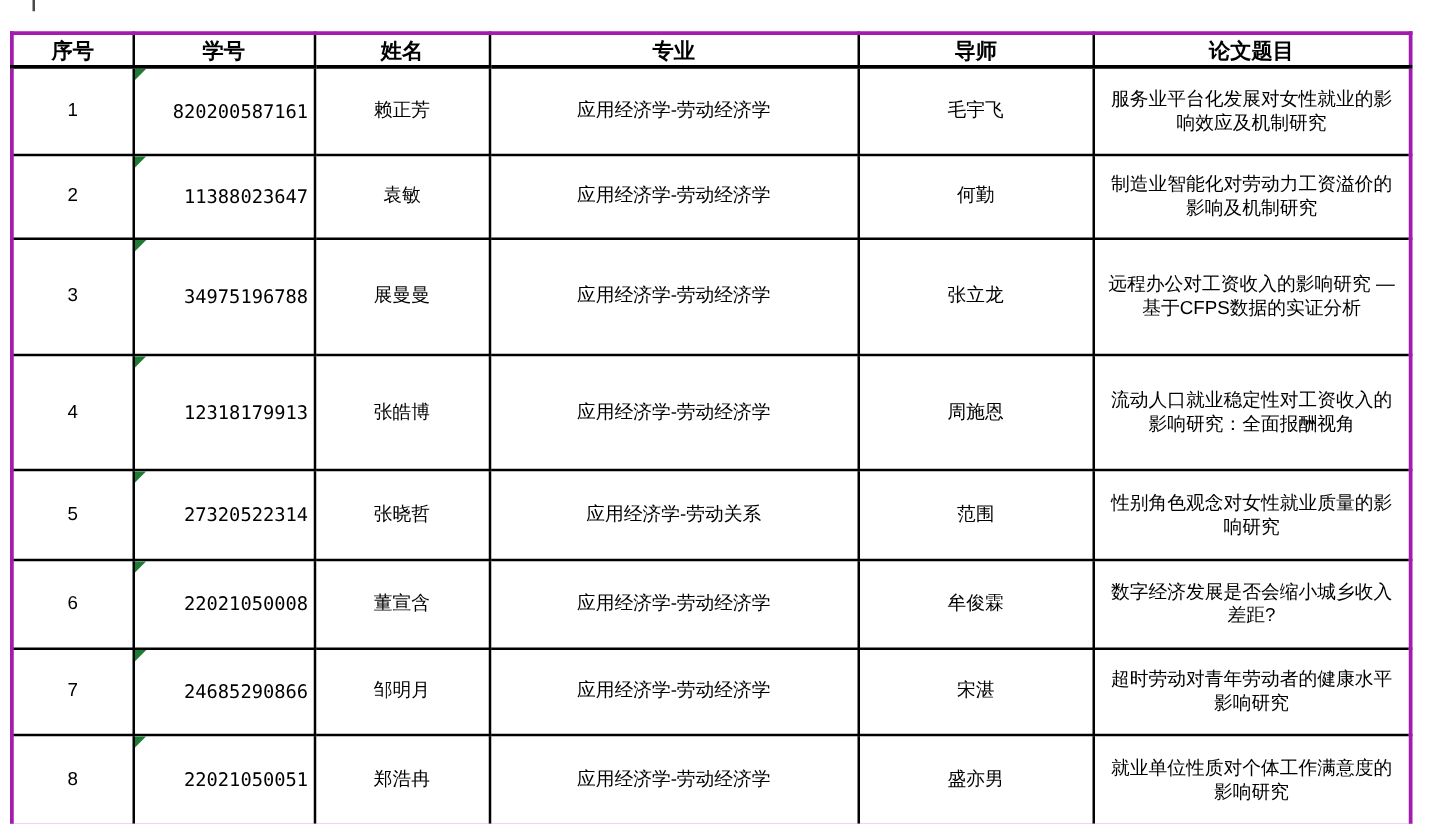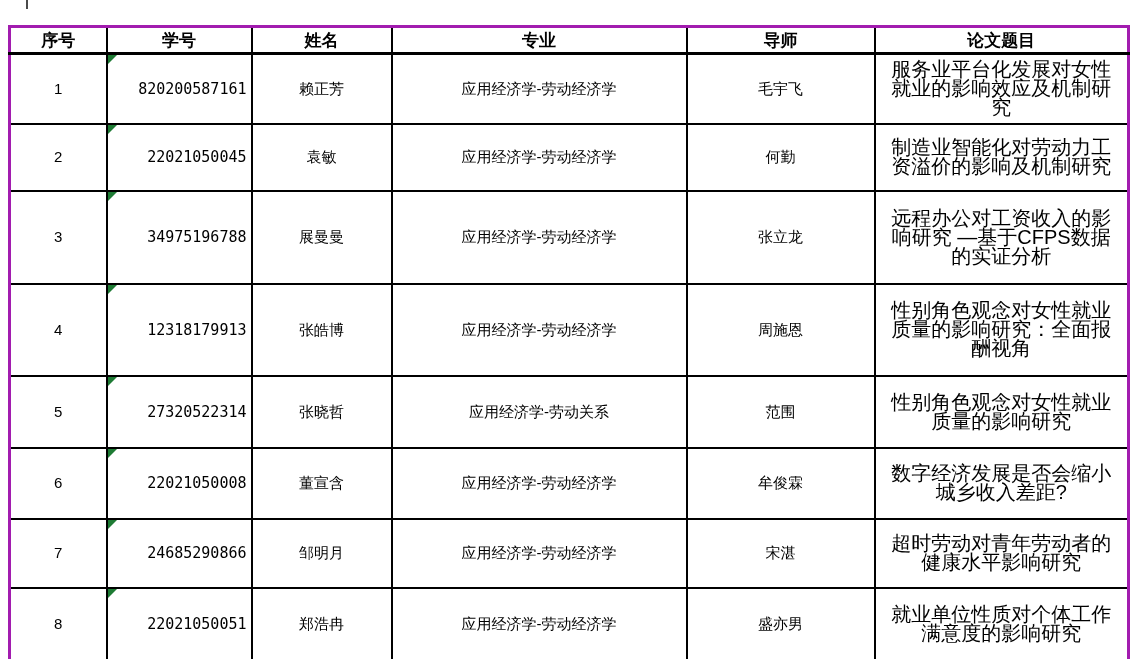--- a/index.html
+++ b/index.html
@@ -28,21 +28,21 @@
   td.c-sid{
     position:relative;
     font-family:"DejaVu Sans Mono","Liberation Mono",monospace;
     font-size:15px;
     text-align:right;
   }
   .tri{
     position:absolute;left:0;top:0;width:0;height:0;
     border-top:9px solid #1E7B34;border-right:9px solid transparent;
   }
-  td.c-title{font-size:20px;line-height:19px;padding:2px 8px;}
+  td.c-title{font-size:15px;line-height:19px;padding:2px 8px;}
   tr.r1{height:70px}
   tr.r2{height:67px}
   tr.r3{height:93px}
   tr.r4{height:92px}
   tr.r5{height:72px}
   tr.r6{height:71px}
   tr.r7{height:69px}
   tr.r8{height:73px}
 </style>
 </head>
@@ -73,41 +73,41 @@
     <tr class="r1">
       <td class="c-index">1</td>
       <td class="c-sid"><span class="tri"></span><span>820200587161</span></td>
       <td class="c-name">赖正芳</td>
       <td class="c-major">应用经济学-劳动经济学</td>
       <td class="c-advisor">毛宇飞</td>
       <td class="c-title">服务业平台化发展对女性就业的影响效应及机制研究</td>
     </tr>
     <tr class="r2">
       <td class="c-index">2</td>
-      <td class="c-sid"><span class="tri"></span><span>22021050045</span></td>
+      <td class="c-sid"><span class="tri"></span><span>11388023647</span></td>
       <td class="c-name">袁敏</td>
       <td class="c-major">应用经济学-劳动经济学</td>
       <td class="c-advisor">何勤</td>
       <td class="c-title">制造业智能化对劳动力工资溢价的影响及机制研究</td>
     </tr>
     <tr class="r3">
       <td class="c-index">3</td>
       <td class="c-sid"><span class="tri"></span><span>34975196788</span></td>
       <td class="c-name">展曼曼</td>
       <td class="c-major">应用经济学-劳动经济学</td>
       <td class="c-advisor">张立龙</td>
       <td class="c-title">远程办公对工资收入的影响研究 —基于CFPS数据的实证分析</td>
     </tr>
     <tr class="r4">
       <td class="c-index">4</td>
       <td class="c-sid"><span class="tri"></span><span>12318179913</span></td>
       <td class="c-name">张皓博</td>
       <td class="c-major">应用经济学-劳动经济学</td>
       <td class="c-advisor">周施恩</td>
-      <td class="c-title">性别角色观念对女性就业质量的影响研究：全面报酬视角</td>
+      <td class="c-title">流动人口就业稳定性对工资收入的影响研究：全面报酬视角</td>
     </tr>
     <tr class="r5">
       <td class="c-index">5</td>
       <td class="c-sid"><span class="tri"></span><span>27320522314</span></td>
       <td class="c-name">张晓哲</td>
       <td class="c-major">应用经济学-劳动关系</td>
       <td class="c-advisor">范围</td>
       <td class="c-title">性别角色观念对女性就业质量的影响研究</td>
     </tr>
     <tr class="r6">

